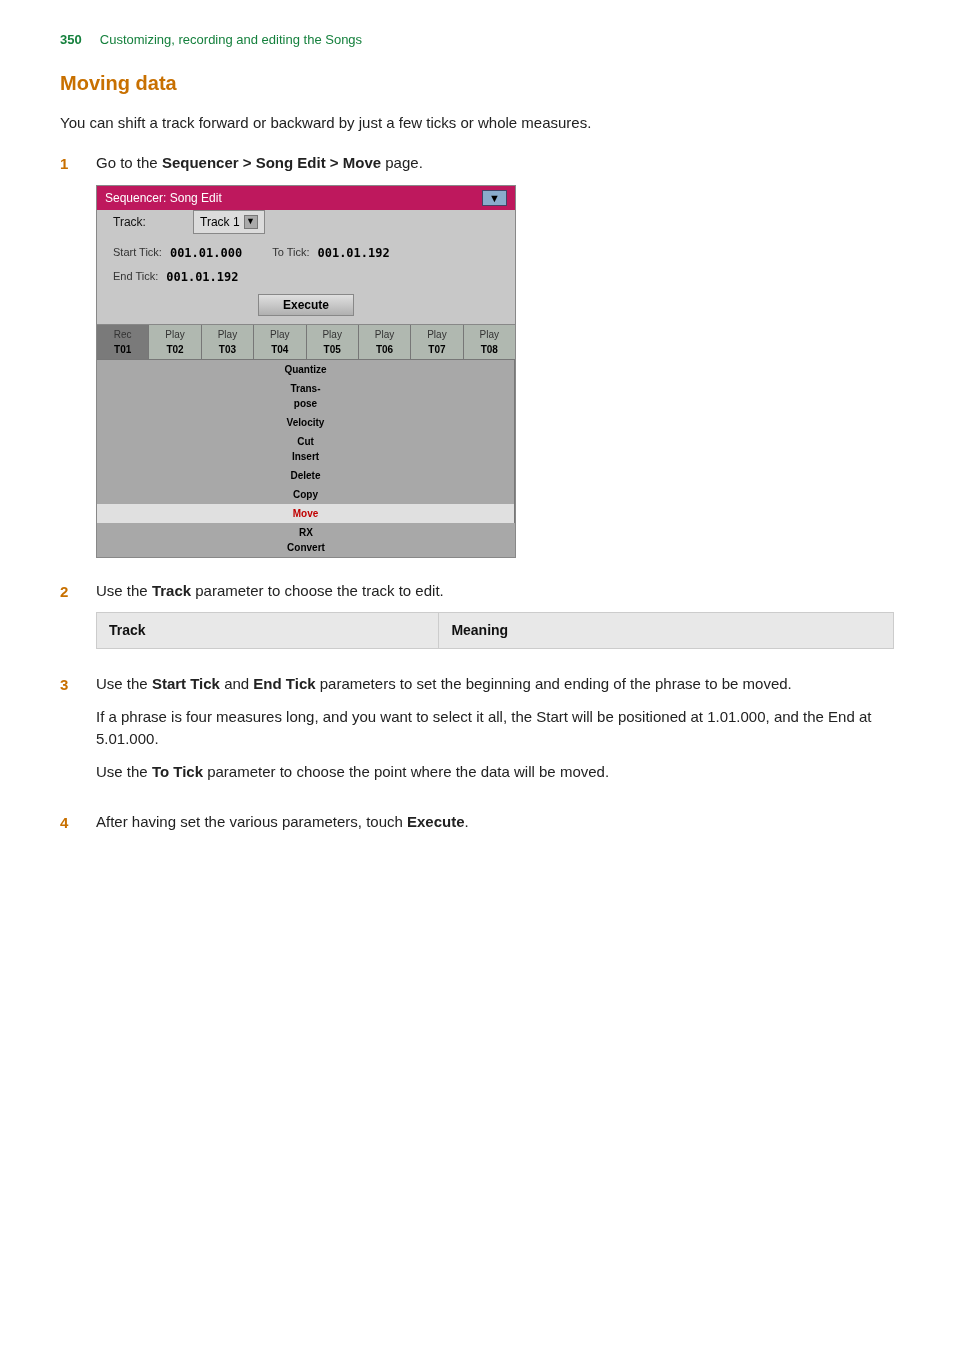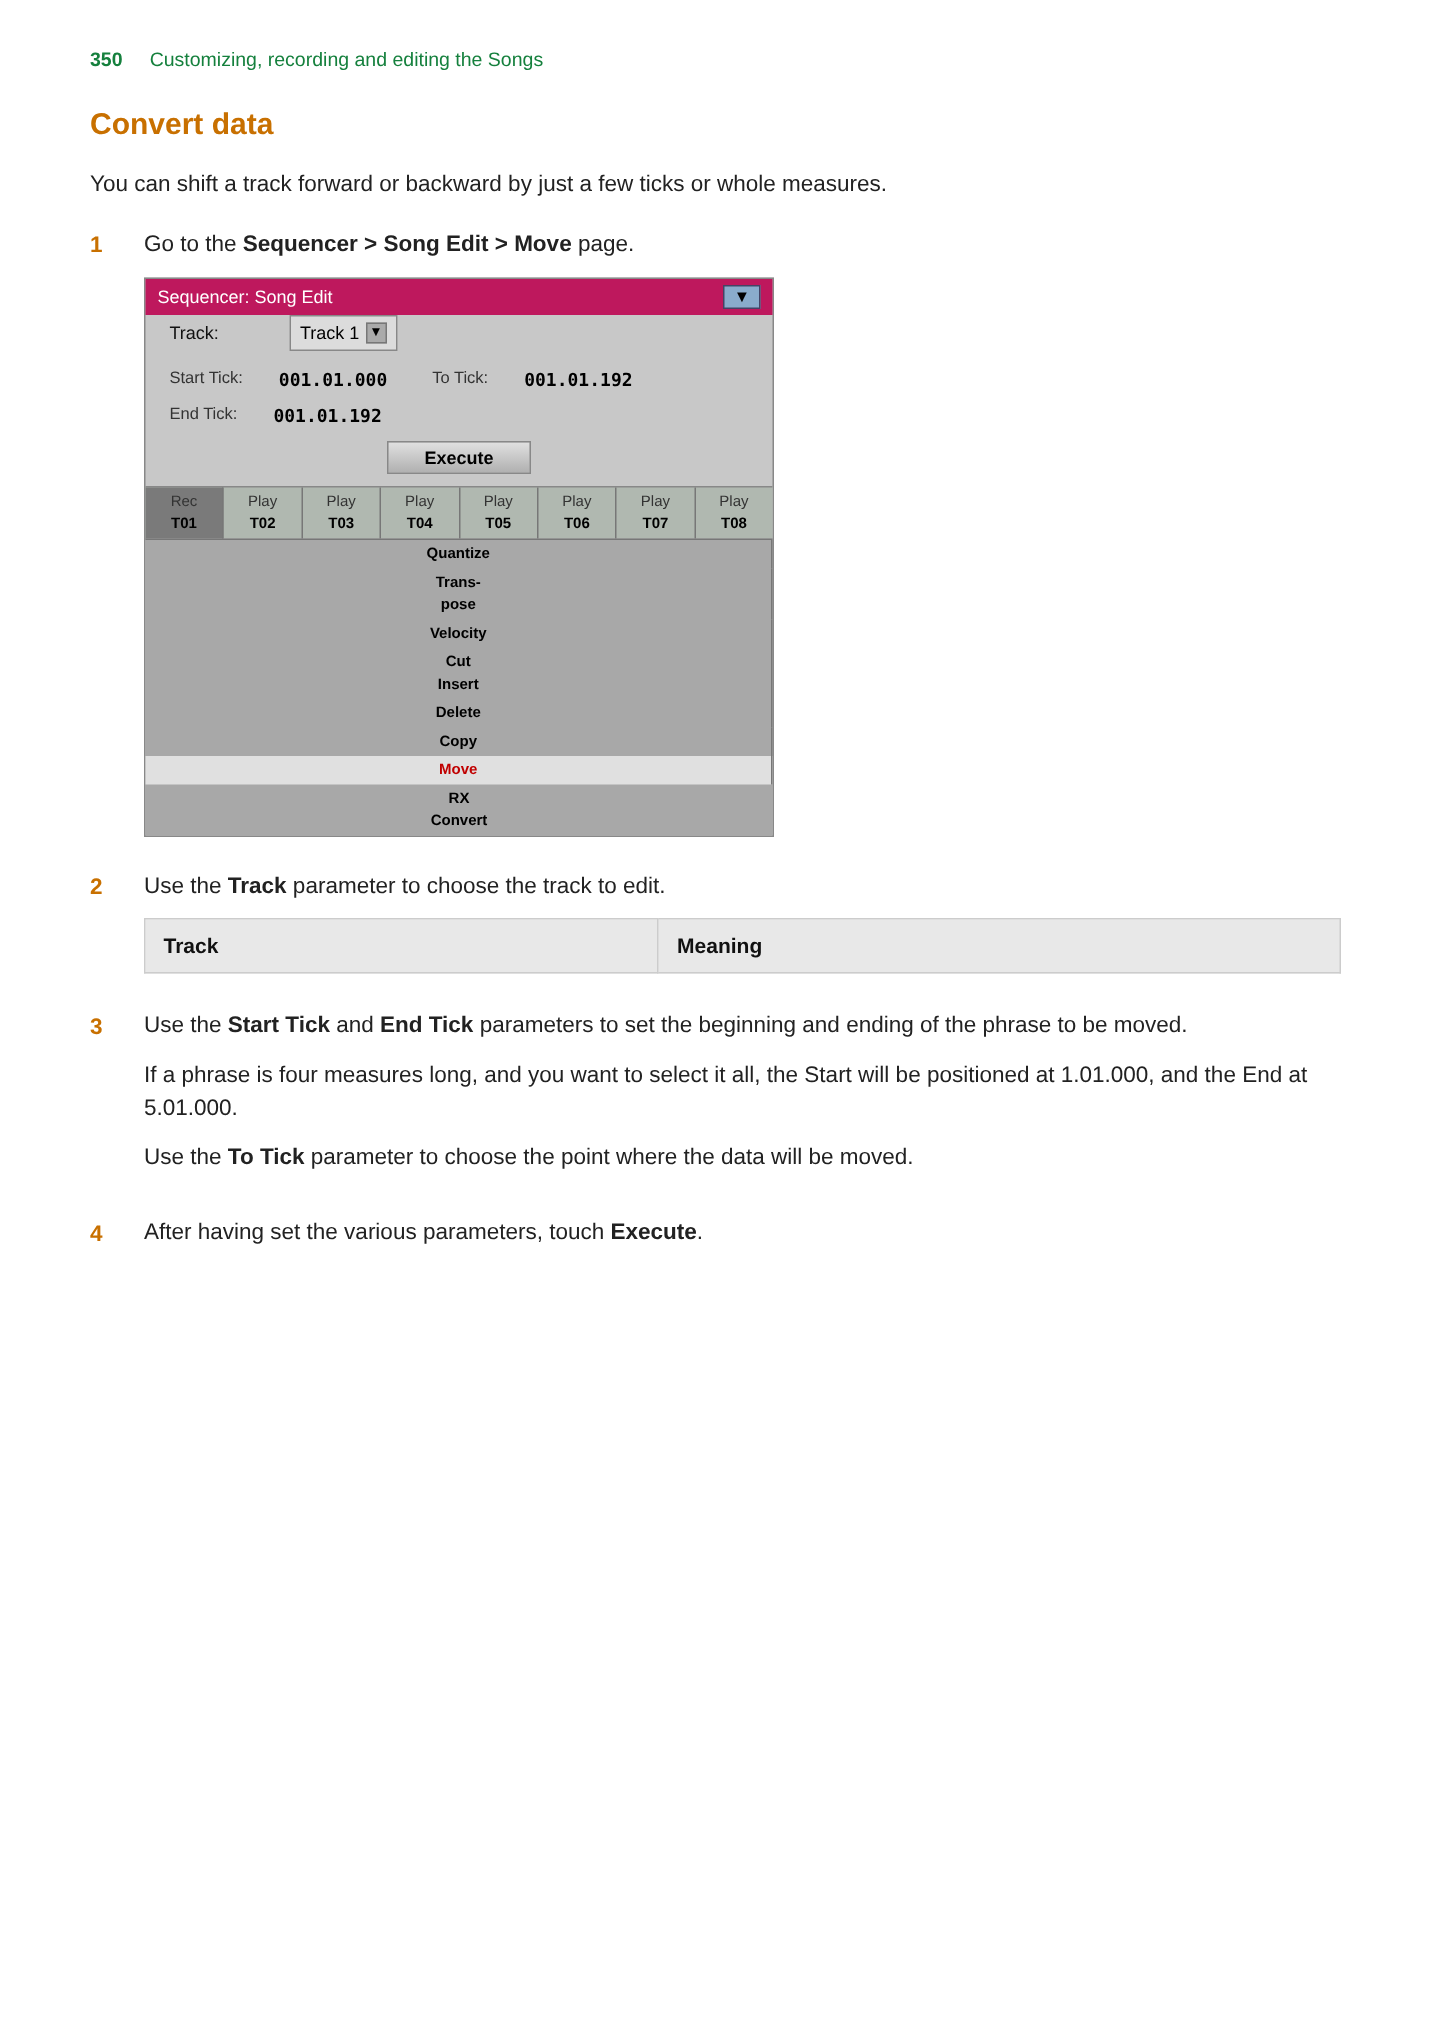--- a/index.html
+++ b/index.html
@@ -126,21 +126,20 @@
     }
     .seq-param-label {
       font-size: 11px;
       color: #333;
     }
     .seq-param-value {
       font-size: 12px;
       font-family: monospace;
       color: #000;
       font-weight: bold;
-      margin-left: 16px;
     }
     .seq-execute-row {
       display: flex;
       justify-content: center;
       margin: 8px 0;
     }
     .seq-execute-btn {
       background: linear-gradient(to bottom, #e0e0e0, #b0b0b0);
       border: 1px solid #888;
       padding: 3px 24px;
@@ -235,21 +234,21 @@
     }
   </style>
 </head>
 <body>
 
 <div class="page-number-line">
   <strong>350</strong>&nbsp;&nbsp;&nbsp;&nbsp;
   <span>Customizing, recording and editing the Songs</span>
 </div>
 
-<div class="section-title">Convert data</div>
+<div class="section-title">Moving data</div>
 
 <p class="intro-text">You can shift a track forward or backward by just a few ticks or whole measures.</p>
 
 <div class="step-container">
   <div class="step-number">1</div>
   <div class="step-content">
     <p class="step-text">
       Go to the <span class="bold-ref">Sequencer &gt; Song Edit &gt; Move</span> page.
     </p>
 

